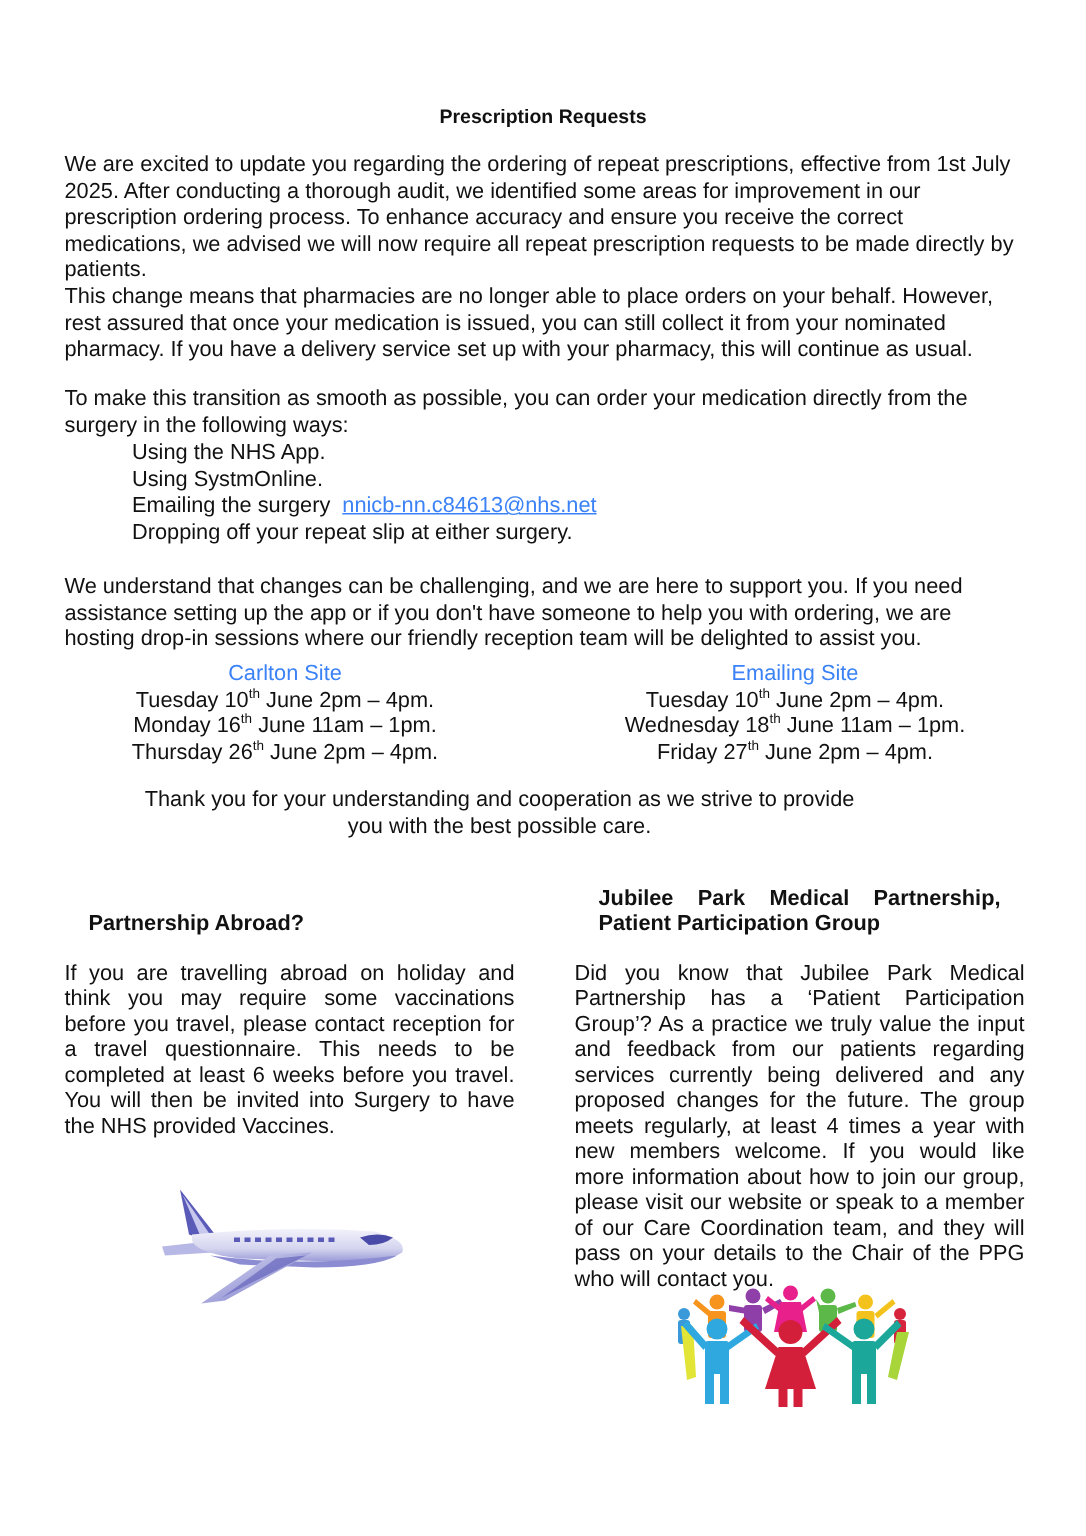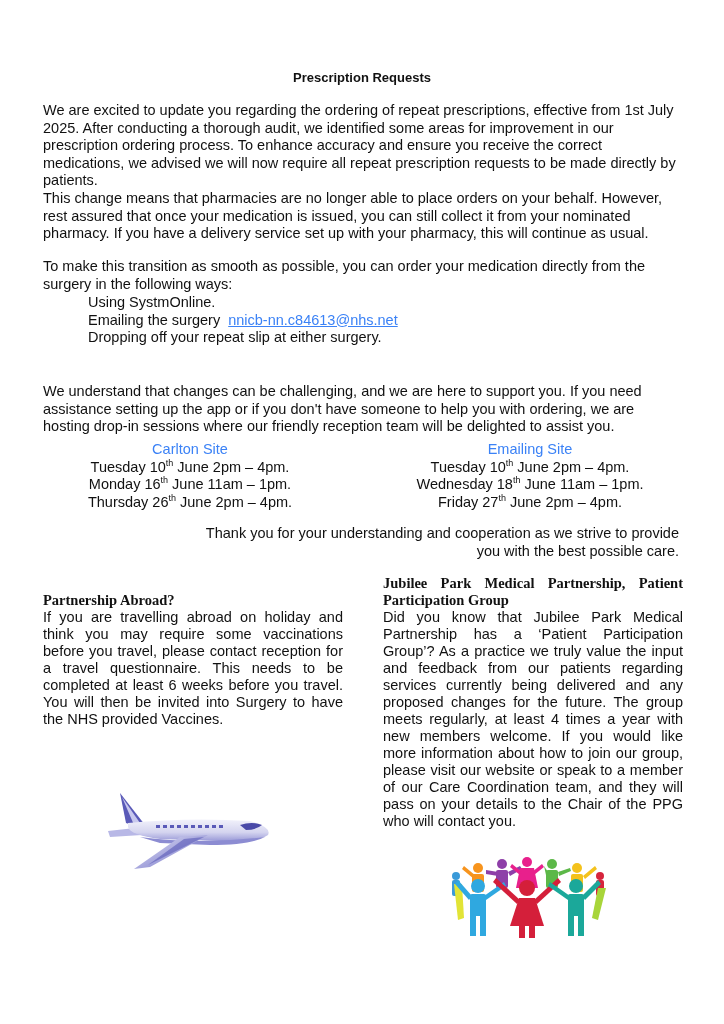--- a/index.html
+++ b/index.html
@@ -25,46 +25,47 @@
   .p4 { top: 383px; }
   .site {
     position: absolute; top: 441px; width: 300px; text-align: center;
     font-size: 14.5px; line-height: 17.6px;
   }
   .site.left { left: 40px; }
   .site.right { left: 380px; }
   .site-name { color: #3b82f6; }
   sup { font-size: 9px; line-height: 0; vertical-align: 6px; }
   .thanks {
-    position: absolute; top: 525px; left: 0; width: 666px; text-align: right;
-    font-size: 14.5px; line-height: 17.6px; padding-left: 13px;
+    position: absolute; top: 525px; left: 0; width: 666px; text-align: center;
+    font-size: 14.5px; line-height: 17.6px;
   }
   .col {
     position: absolute; width: 300px; font-size: 14.5px; line-height: 17px;
     text-align: justify;
   }
   .col.left { left: 43px; top: 592px; }
   .col.right { left: 383px; top: 575px; }
-  .col h3 { margin: 0; font-size: 14.5px; font-weight: bold; line-height: 17px; font-family: Liberation Serif, serif; }
+  .col h3 { margin: 16px; font-size: 14.5px; font-weight: bold; line-height: 17px; }
   .col p { margin: 0; }
   .plane { position: absolute; left: 100px; top: 775px; width: 180px; height: 95px; }
   .people { position: absolute; left: 440px; top: 848px; width: 175px; height: 95px; }
 </style>
 </head>
 <body>
 
 <div class="page">
 
   <div class="title">Prescription Requests</div>
 
   <div class="body-text p1">We are excited to update you regarding the ordering of repeat prescriptions, effective from 1st July 2025. After conducting a thorough audit, we identified some areas for improvement in our prescription ordering process. To enhance accuracy and ensure you receive the correct medications, we advised we will now require all repeat prescription requests to be made directly by patients.</div>
   <div class="body-text p2">This change means that pharmacies are no longer able to place orders on your behalf. However, rest assured that once your medication is issued, you can still collect it from your nominated pharmacy. If you have a delivery service set up with your pharmacy, this will continue as usual.</div>
   <div class="body-text p3">To make this transition as smooth as possible, you can order your medication directly from the surgery in the following ways:</div>
 
   <div class="ways">
+    <div>Using the NHS App.</div>
     <div>Using SystmOnline.</div>
     <div>
       <span>Emailing the surgery</span>
       <a class="email" href="mailto:nnicb-nn.c84613@nhs.net">nnicb-nn.c84613@nhs.net</a>
     </div>
     <div>Dropping off your repeat slip at either surgery.</div>
   </div>
 
   <div class="body-text p4">We understand that changes can be challenging, and we are here to support you. If you need assistance setting up the app or if you don't have someone to help you with ordering, we are hosting drop-in sessions where our friendly reception team will be delighted to assist you.</div>
 

